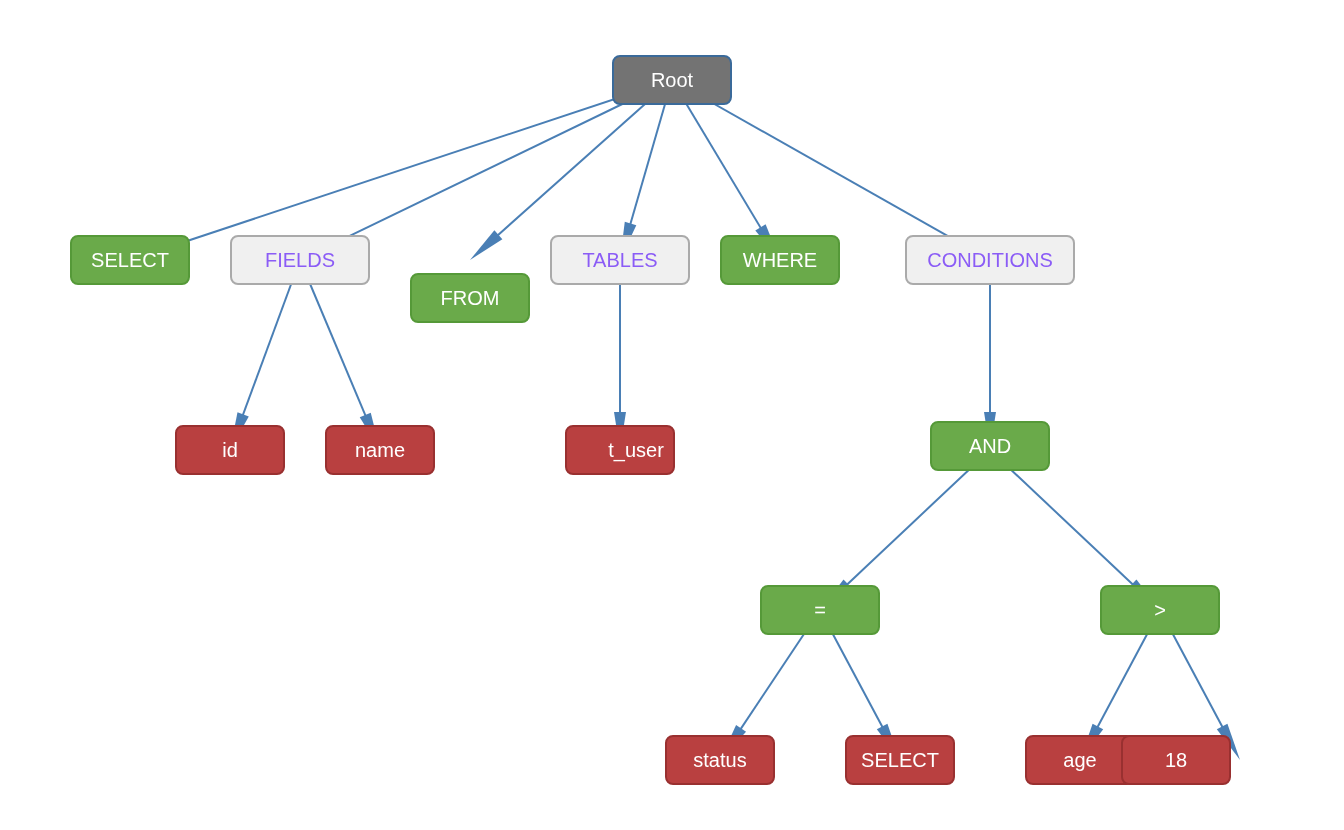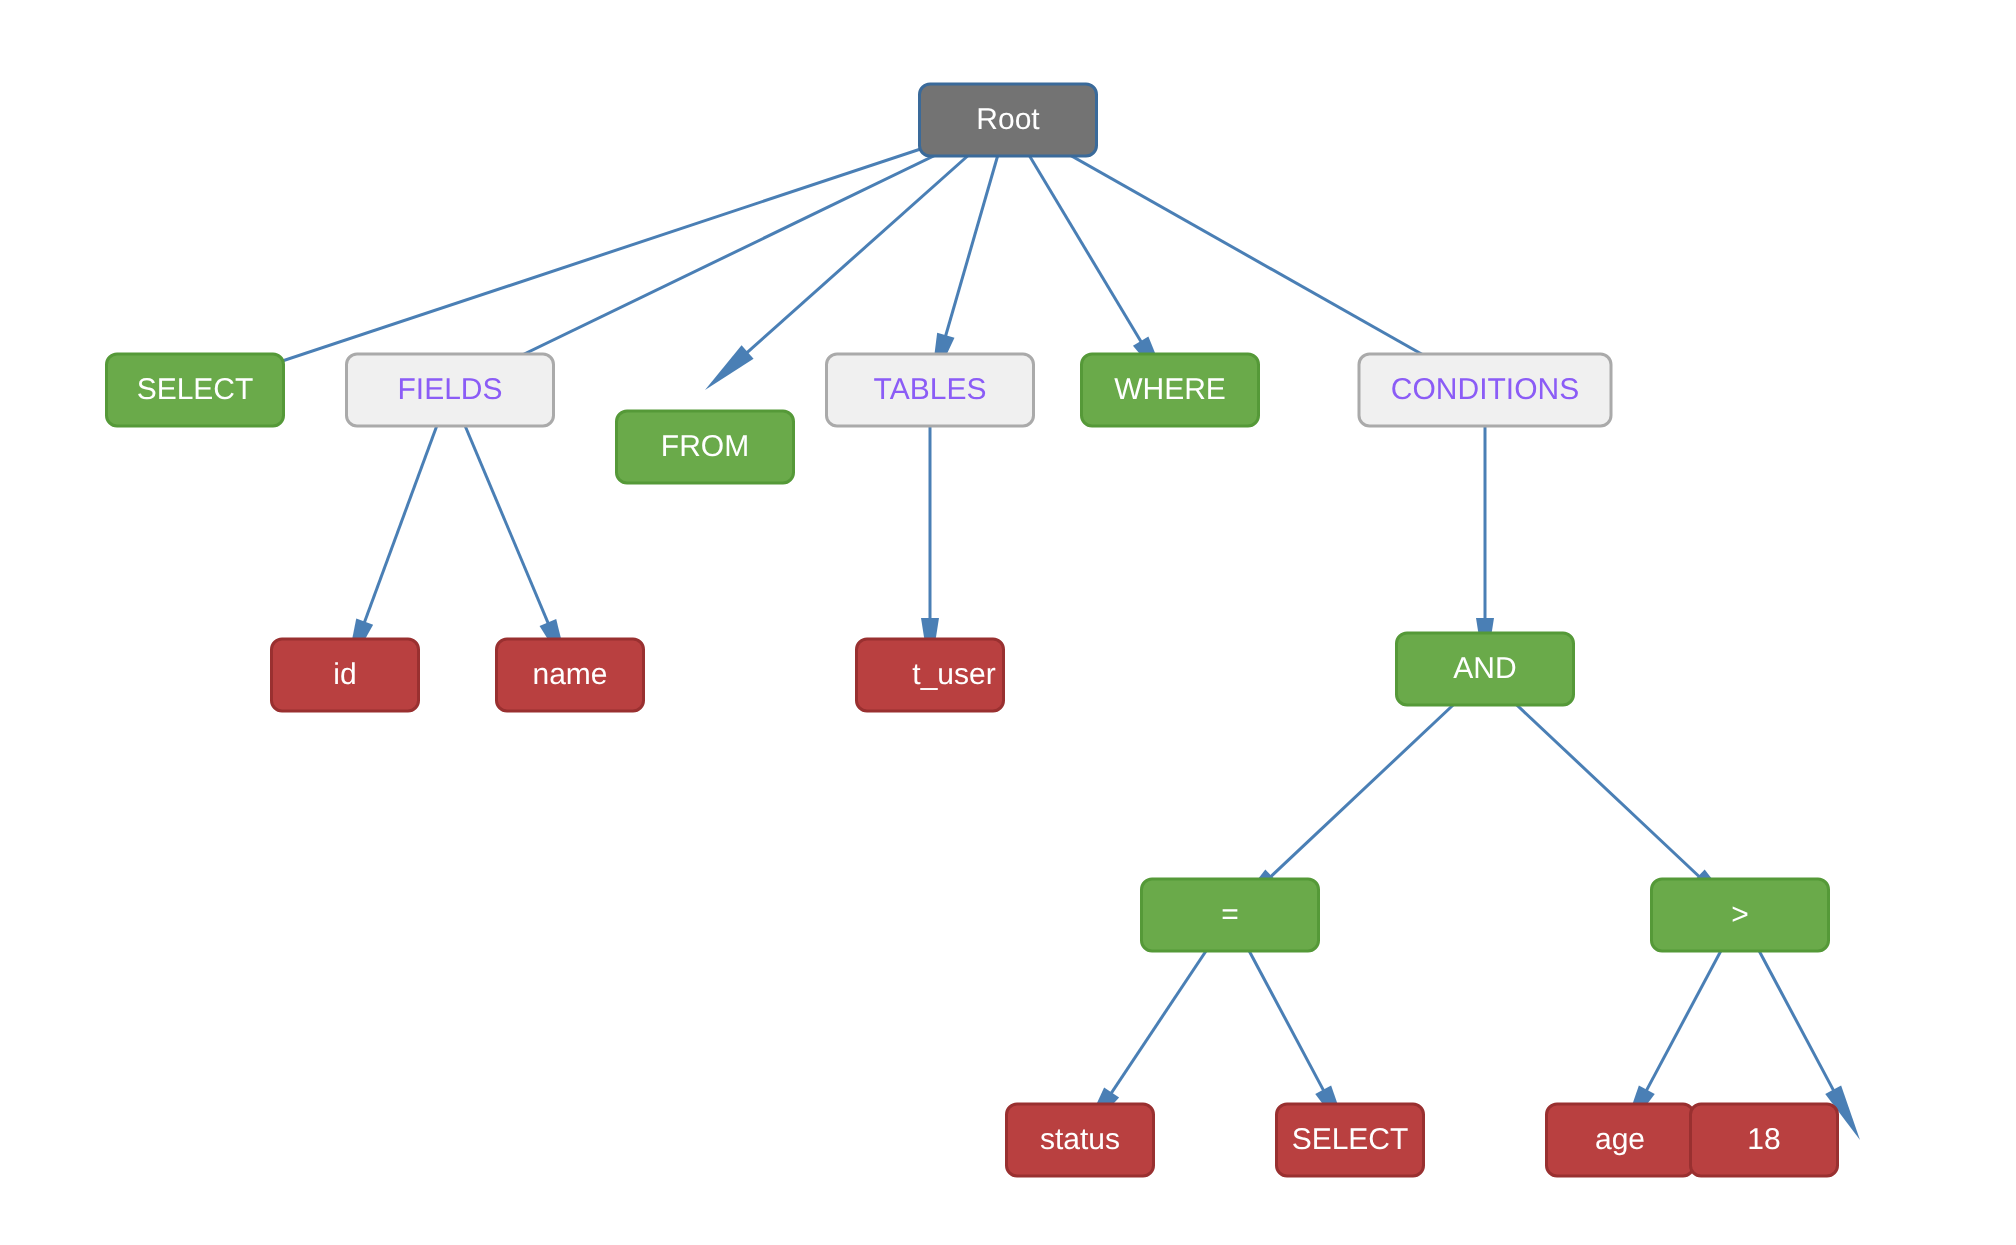--- a/index.html
+++ b/index.html
@@ -60,21 +60,21 @@
       color: #8b5cf6;
       border: 2px solid #aaa;
       width: 140px;
       height: 50px;
     }
 
     .node-red {
       background: #b94040;
       color: white;
       border: 2px solid #993030;
-      width: 100px;
+      width: 110px;
       height: 50px;
     }
 
     .node-conditions {
       width: 170px;
     }
   </style>
 </head>
 <body>
 

